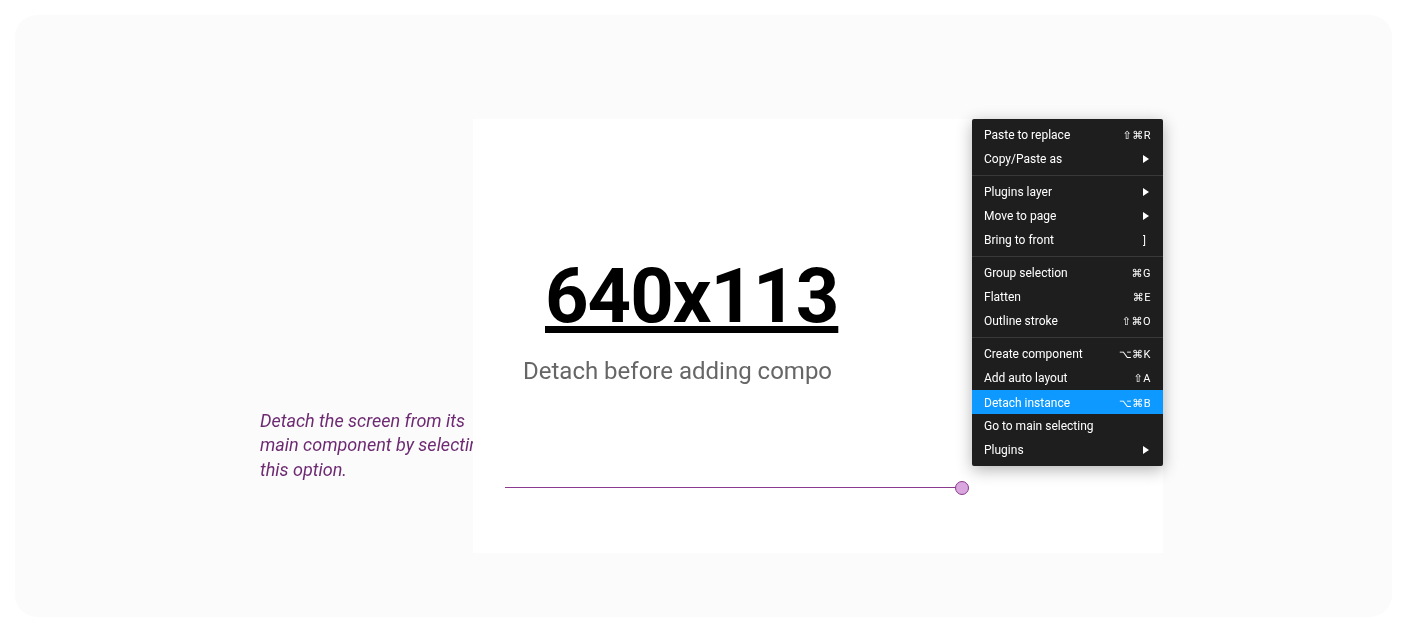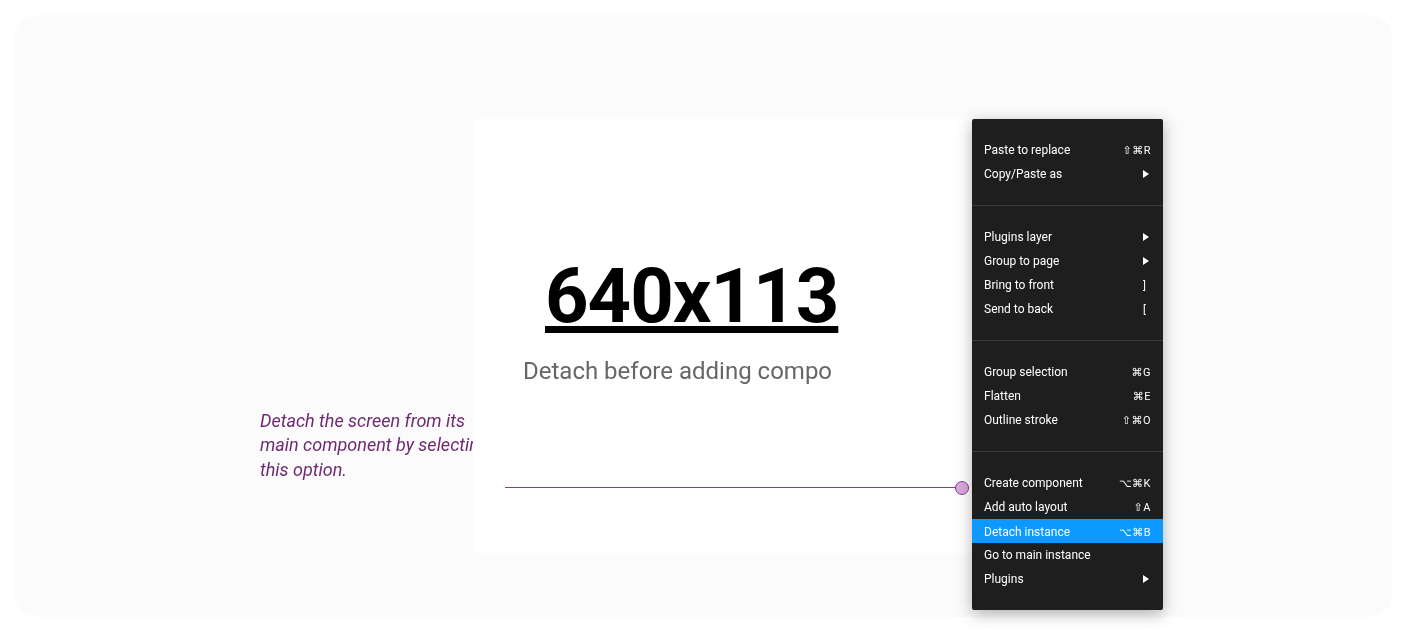--- a/index.html
+++ b/index.html
@@ -74,21 +74,21 @@
     position: absolute;
     left: 957px; top: 104px;
     width: 191px;
     background: #1e1e1e;
     color: #fff;
     font-size: 12px;
     border-radius: 2px;
     box-shadow: 0 4px 16px rgba(0,0,0,.3);
     overflow: hidden;
   }
-  .ctx-group { padding: 19px 0; }
+  .ctx-group { padding: 4px 0; }
   .ctx-sep { height: 1px; background: #3a3a3a; }
   .ctx-item {
     display: flex;
     align-items: center;
     justify-content: space-between;
     padding: 4px 12px;
     height: 24px;
     cursor: default;
   }
   .ctx-item .label { white-space: nowrap; }
@@ -145,34 +145,30 @@
       <div class="ctx-group">
         <div class="ctx-item">
           <span class="label">Plugins layer</span>
           <span class="trail chevron">
             <svg width="6" height="8" viewBox="0 0 6 8">
               <path d="M0 0 L6 4 L0 8 Z" fill="#fff"></path>
             </svg>
           </span>
         </div>
         <div class="ctx-item">
-          <span class="label">Group to page</span>
+          <span class="label">Move to page</span>
           <span class="trail chevron">
             <svg width="6" height="8" viewBox="0 0 6 8">
               <path d="M0 0 L6 4 L0 8 Z" fill="#fff"></path>
             </svg>
           </span>
         </div>
         <div class="ctx-item">
           <span class="label">Bring to front</span>
           <span class="trail">]</span>
-        </div>
-        <div class="ctx-item">
-          <span class="label">Send to back</span>
-          <span class="trail">[</span>
         </div>
       </div>
       <div class="ctx-sep"></div>
       <div class="ctx-group">
         <div class="ctx-item">
           <span class="label">Group selection</span>
           <span class="trail">⌘G</span>
         </div>
         <div class="ctx-item">
           <span class="label">Flatten</span>
@@ -191,21 +187,21 @@
         </div>
         <div class="ctx-item">
           <span class="label">Add auto layout</span>
           <span class="trail">⇧A</span>
         </div>
         <div class="ctx-item highlight">
           <span class="label">Detach instance</span>
           <span class="trail">⌥⌘B</span>
         </div>
         <div class="ctx-item">
-          <span class="label">Go to main instance</span>
+          <span class="label">Go to main selecting</span>
           <span class="trail"></span>
         </div>
         <div class="ctx-item">
           <span class="label">Plugins</span>
           <span class="trail chevron">
             <svg width="6" height="8" viewBox="0 0 6 8">
               <path d="M0 0 L6 4 L0 8 Z" fill="#fff"></path>
             </svg>
           </span>
         </div>

